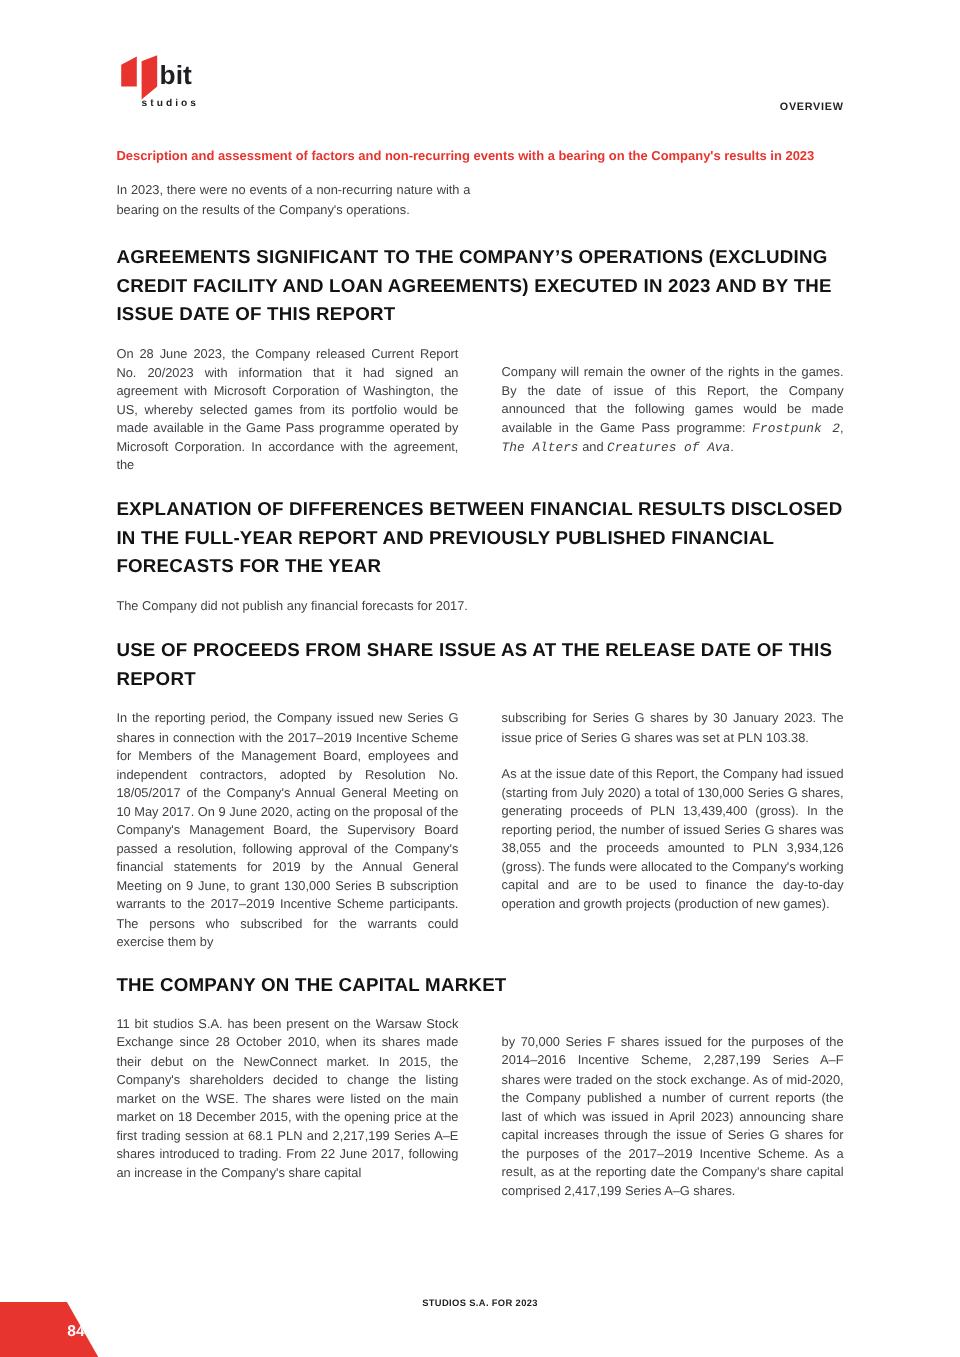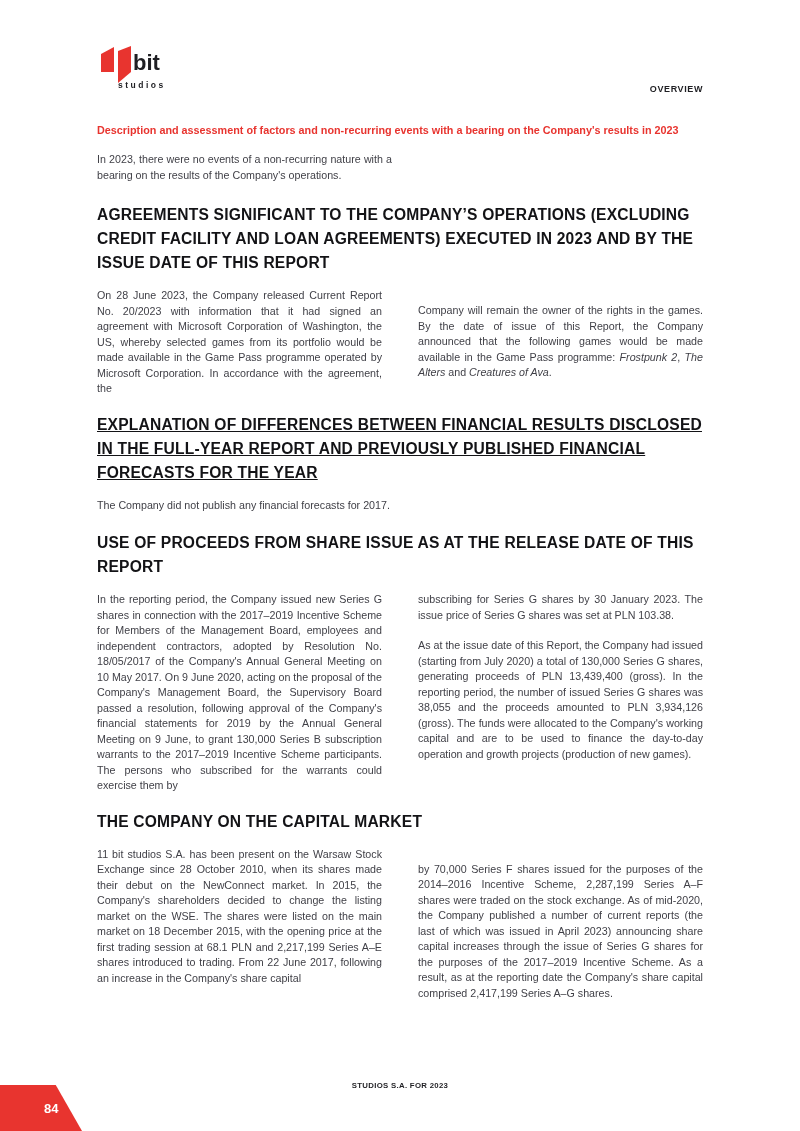--- a/index.html
+++ b/index.html
@@ -27,47 +27,47 @@
   .intro-body {
     margin-top:14px; width:295px;
     font-size:10.7px; line-height:15.6px; color:#3f3f46; text-align:justify;
   }
 
   .h-main {
     font-weight:bold; color:#131316; font-size:15.6px; line-height:24px;
     letter-spacing:0.2px;
   }
   .h1 { margin-top:20px; }
-  .h2 { margin-top:16px;text-decoration:underline; }
+  .h2 { margin-top:16px; }
   .h3 { margin-top:18px; }
   .h4 { margin-top:16px; }
 
   .cols { display:flex; gap:36px; margin-top:13px; }
   .col { width:285px; flex:0 0 285px; }
   .body-text {
     font-size:10.7px; line-height:15.5px; color:#3f3f46; text-align:justify;
   }
   .body-text + .body-text { margin-top:15px; }
   .narrow { width:295px; margin-top:13px; }
-  .it { font-style:italic; }
+  .it { font-style:italic;font-family:Liberation Mono, monospace; }
 
   
   .footer-center {
     position:absolute; left:0; right:0; bottom:40px; text-align:center;
     font-size:7.8px; font-weight:bold; letter-spacing:0.3px; color:#1f1f23;
     line-height:11px;
   }
   .footer-tab {
     position:absolute; left:0; bottom:0; width:82px; height:46px;
     background:#e8342f;
     clip-path:polygon(0 0, 68% 0, 100% 100%, 0 100%);
     display:flex; align-items:center;
   }
   .footer-tab .pagenum {
-    color:#ffffff; font-weight:bold; font-size:13px; padding-left:44px;
+    color:#ffffff; font-weight:bold; font-size:13px; padding-left:56px;
   }
 </style>
 </head>
 <body>
 
 <div class="page">
   <div class="content">
 
     <div class="header-row">
       <div class="logo">

